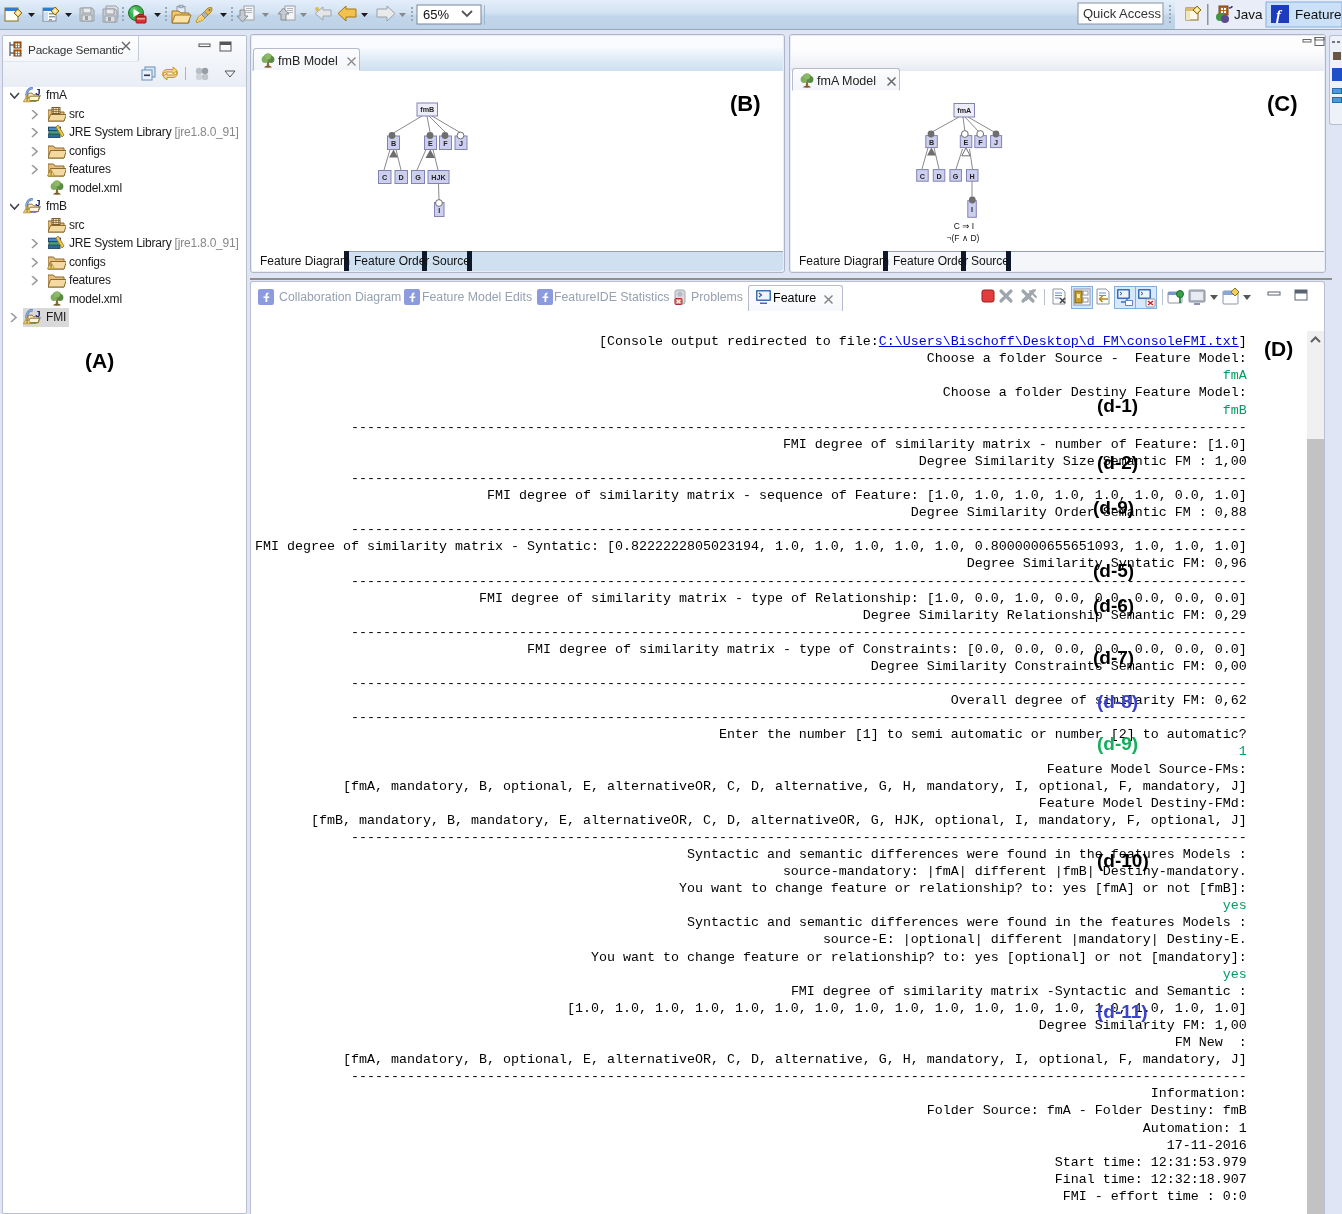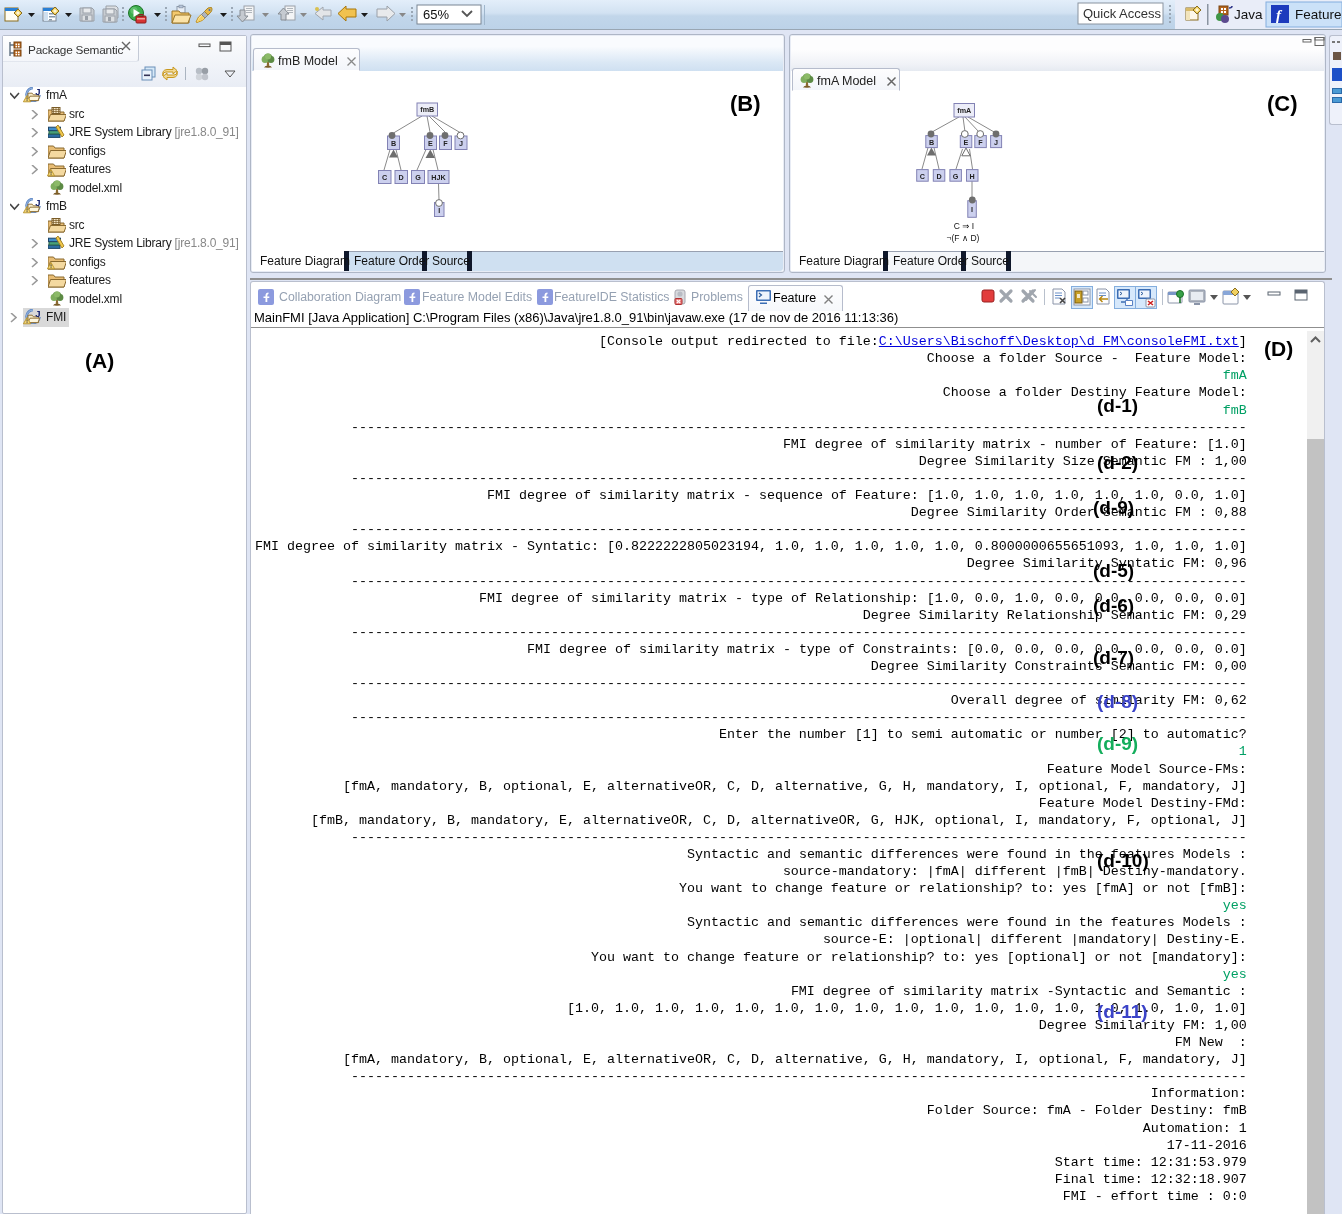--- a/index.html
+++ b/index.html
@@ -673,23 +673,20 @@
   <g transform="translate(972,5)">
         <rect x="0" y="2" width="15" height="13" rx="1" fill="#fdfdfe" stroke="#8a94a8"></rect>
         <rect x="0" y="2" width="15" height="4" fill="#88a6d8"></rect>
         <path d="M12 -1 L16 3 L12 7 L8 3 Z" fill="#f0d060" stroke="#8a6d1d"></path>
       </g>
   <path d="M992 11 h8 l-4 5 z" fill="#555"></path>
   <rect x="1017" y="8" width="12" height="3" fill="none" stroke="#5a6470"></rect>
   <rect x="1044" y="6" width="12" height="10" fill="none" stroke="#5a6470"></rect>
   <rect x="1044" y="6" width="12" height="3.5" fill="#5a6470"></rect>
  </svg>
- <div style="position:absolute;left:0px;top:29px;width:1073px;height:17px;border-bottom:1px solid #8f8f8f;font-size:13px;color:#000">
-      <span style="position:absolute;left:3px;top:-1px">MainFMI [Java Application] C:\Program Files (x86)\Java\jre1.8.0_91\bin\javaw.exe (17 de nov de 2016 11:13:36)</span>
-    </div>
  <pre class="con" style="left:4px;top:51.2px">[Console output redirected to file:<span class="lnk">C:\Users\Bischoff\Desktop\d_FM\consoleFMI.txt</span>]
 Choose a folder Source -  Feature Model:
 <span class="grn">fmA</span>
 Choose a folder Destiny Feature Model:
 <span class="grn">fmB</span>
 ----------------------------------------------------------------------------------------------------------------
 FMI degree of similarity matrix - number of Feature: [1.0]
 Degree Similarity Size Semantic FM : 1,00
 ----------------------------------------------------------------------------------------------------------------
 FMI degree of similarity matrix - sequence of Feature: [1.0, 1.0, 1.0, 1.0, 1.0, 1.0, 0.0, 1.0]

